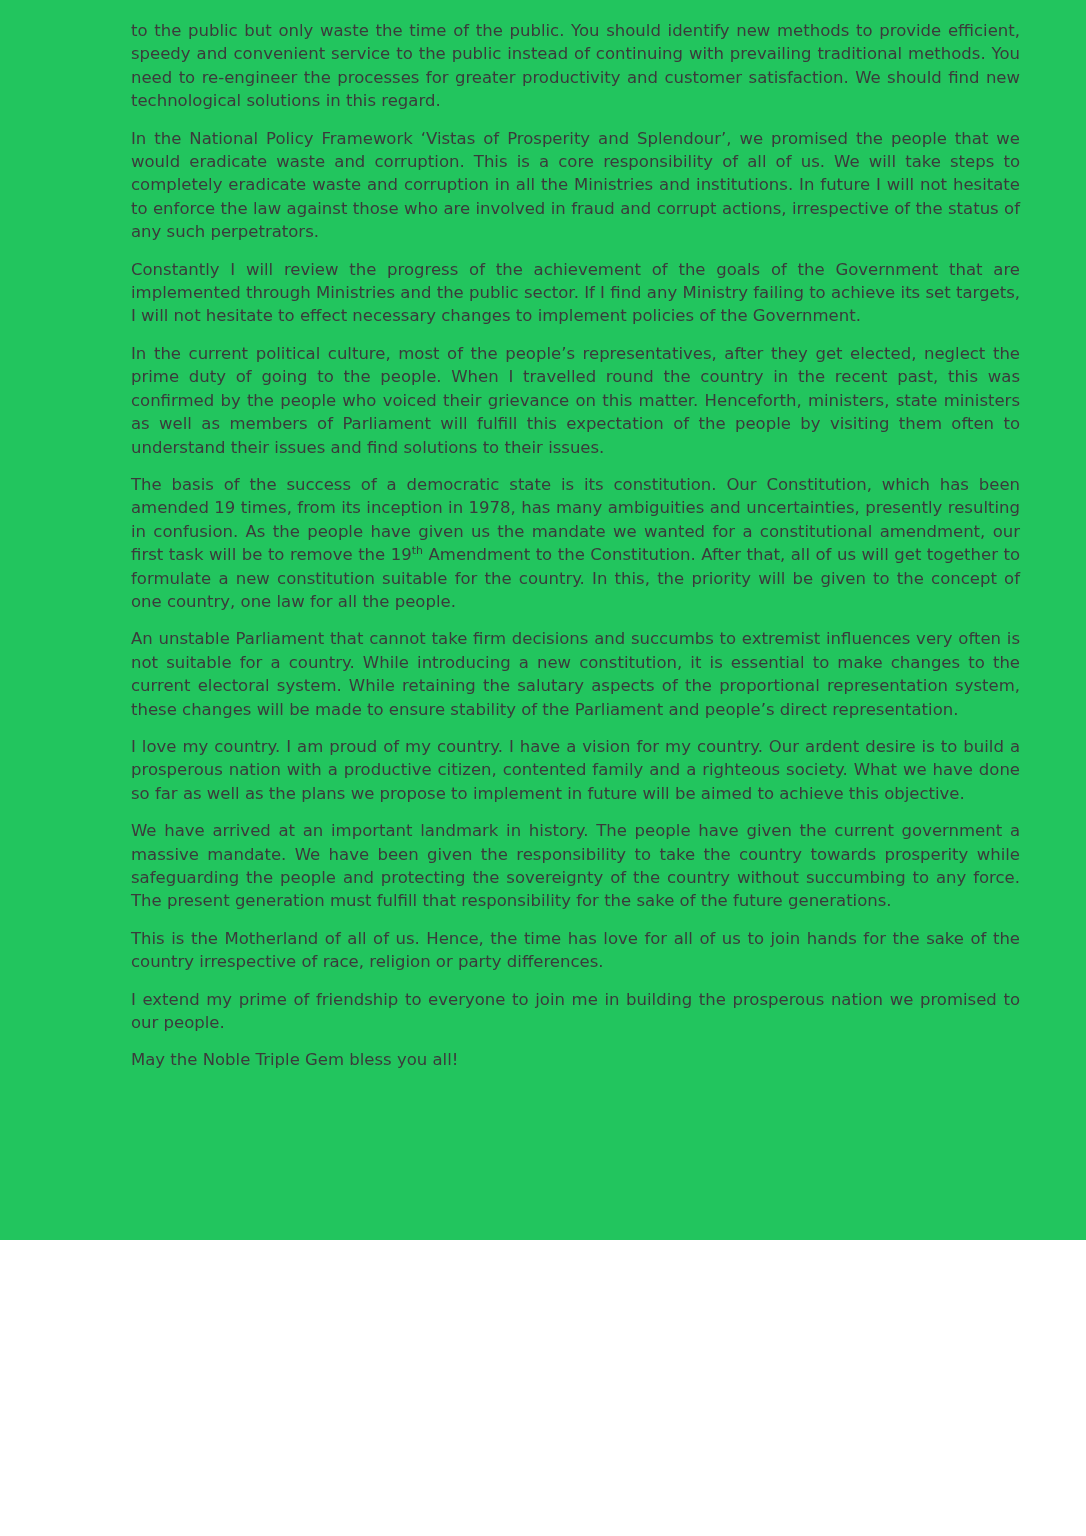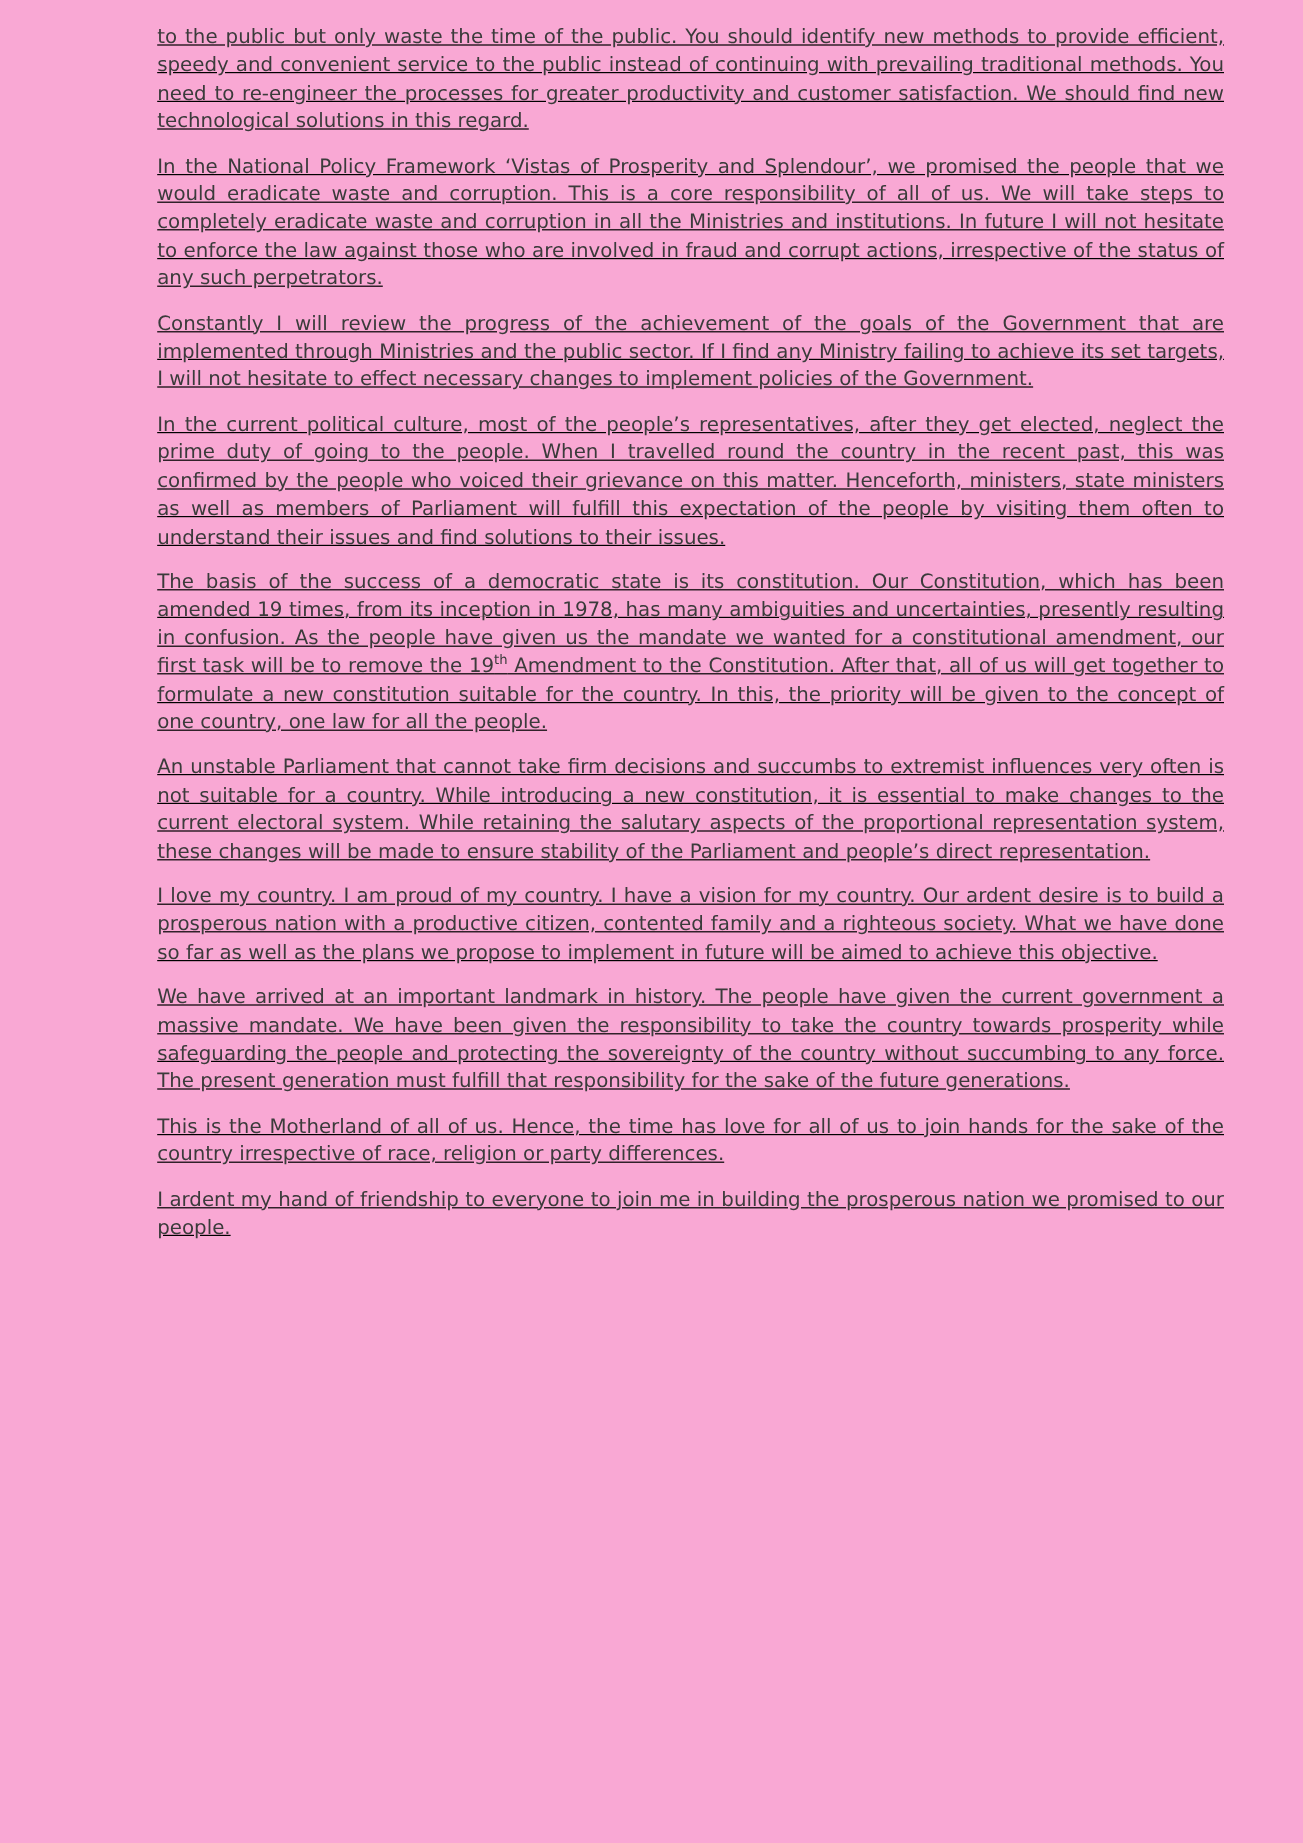--- a/index.html
+++ b/index.html
@@ -3,24 +3,23 @@
 <meta charset="utf-8">
 <style>
   html, body {
     margin: 0;
     padding: 0;
     background: #ffffff;
   }
   .page {
     position: relative;
     width: 1086px;
-    height: 1536px;
-    background: #f9a8d4;
+    height: 1240px;
+    background: #22c55e;
     overflow: hidden;
-    text-decoration: underline;
   }
   .content {
     box-sizing: border-box;
     padding: 19px 66px 0 131px;
     font-family: "DejaVu Sans", "Liberation Sans", sans-serif;
     font-size: 16.5px;
     line-height: 23.4px;
     color: #3b3b3b;
   }
   .content p {
@@ -41,15 +40,16 @@
   <div class="content">
     <p>to the public but only waste the time of the public. You should identify new methods to provide efficient, speedy and convenient service to the public instead of continuing with prevailing traditional methods. You need to re-engineer the processes for greater productivity and customer satisfaction. We should find new technological solutions in this regard.</p>
     <p>In the National Policy Framework ‘Vistas of Prosperity and Splendour’, we promised the people that we would eradicate waste and corruption. This is a core responsibility of all of us. We will take steps to completely eradicate waste and corruption in all the Ministries and institutions. In future I will not hesitate to enforce the law against those who are involved in fraud and corrupt actions, irrespective of the status of any such perpetrators.</p>
     <p>Constantly I will review the progress of the achievement of the goals of the Government that are implemented through Ministries and the public sector. If I find any Ministry failing to achieve its set targets, I will not hesitate to effect necessary changes to implement policies of the Government.</p>
     <p>In the current political culture, most of the people’s representatives, after they get elected, neglect the prime duty of going to the people. When I travelled round the country in the recent past, this was confirmed by the people who voiced their grievance on this matter. Henceforth, ministers, state ministers as well as members of Parliament will fulfill this expectation of the people by visiting them often to understand their issues and find solutions to their issues.</p>
     <p><span>The basis of the success of a democratic state is its constitution. Our Constitution, which has been amended 19 times, from its inception in 1978, has many ambiguities and uncertainties, presently resulting in confusion. As the people have given us the mandate we wanted for a constitutional amendment, our first task will be to remove the 19</span><sup>th</sup><span> Amendment to the Constitution. After that, all of us will get together to formulate a new constitution suitable for the country. In this, the priority will be given to the concept of one country, one law for all the people.</span></p>
     <p>An unstable Parliament that cannot take firm decisions and succumbs to extremist influences very often is not suitable for a country. While introducing a new constitution, it is essential to make changes to the current electoral system. While retaining the salutary aspects of the proportional representation system, these changes will be made to ensure stability of the Parliament and people’s direct representation.</p>
     <p>I love my country. I am proud of my country. I have a vision for my country. Our ardent desire is to build a prosperous nation with a productive citizen, contented family and a righteous society. What we have done so far as well as the plans we propose to implement in future will be aimed to achieve this objective.</p>
     <p>We have arrived at an important landmark in history. The people have given the current government a massive mandate. We have been given the responsibility to take the country towards prosperity while safeguarding the people and protecting the sovereignty of the country without succumbing to any force. The present generation must fulfill that responsibility for the sake of the future generations.</p>
     <p>This is the Motherland of all of us. Hence, the time has love for all of us to join hands for the sake of the country irrespective of race, religion or party differences.</p>
-    <p>I ardent my hand of friendship to everyone to join me in building the prosperous nation we promised to our people.</p>
+    <p>I extend my prime of friendship to everyone to join me in building the prosperous nation we promised to our people.</p>
+    <p>May the Noble Triple Gem bless you all!</p>
   </div>
 </div>
 
 </body></html>

